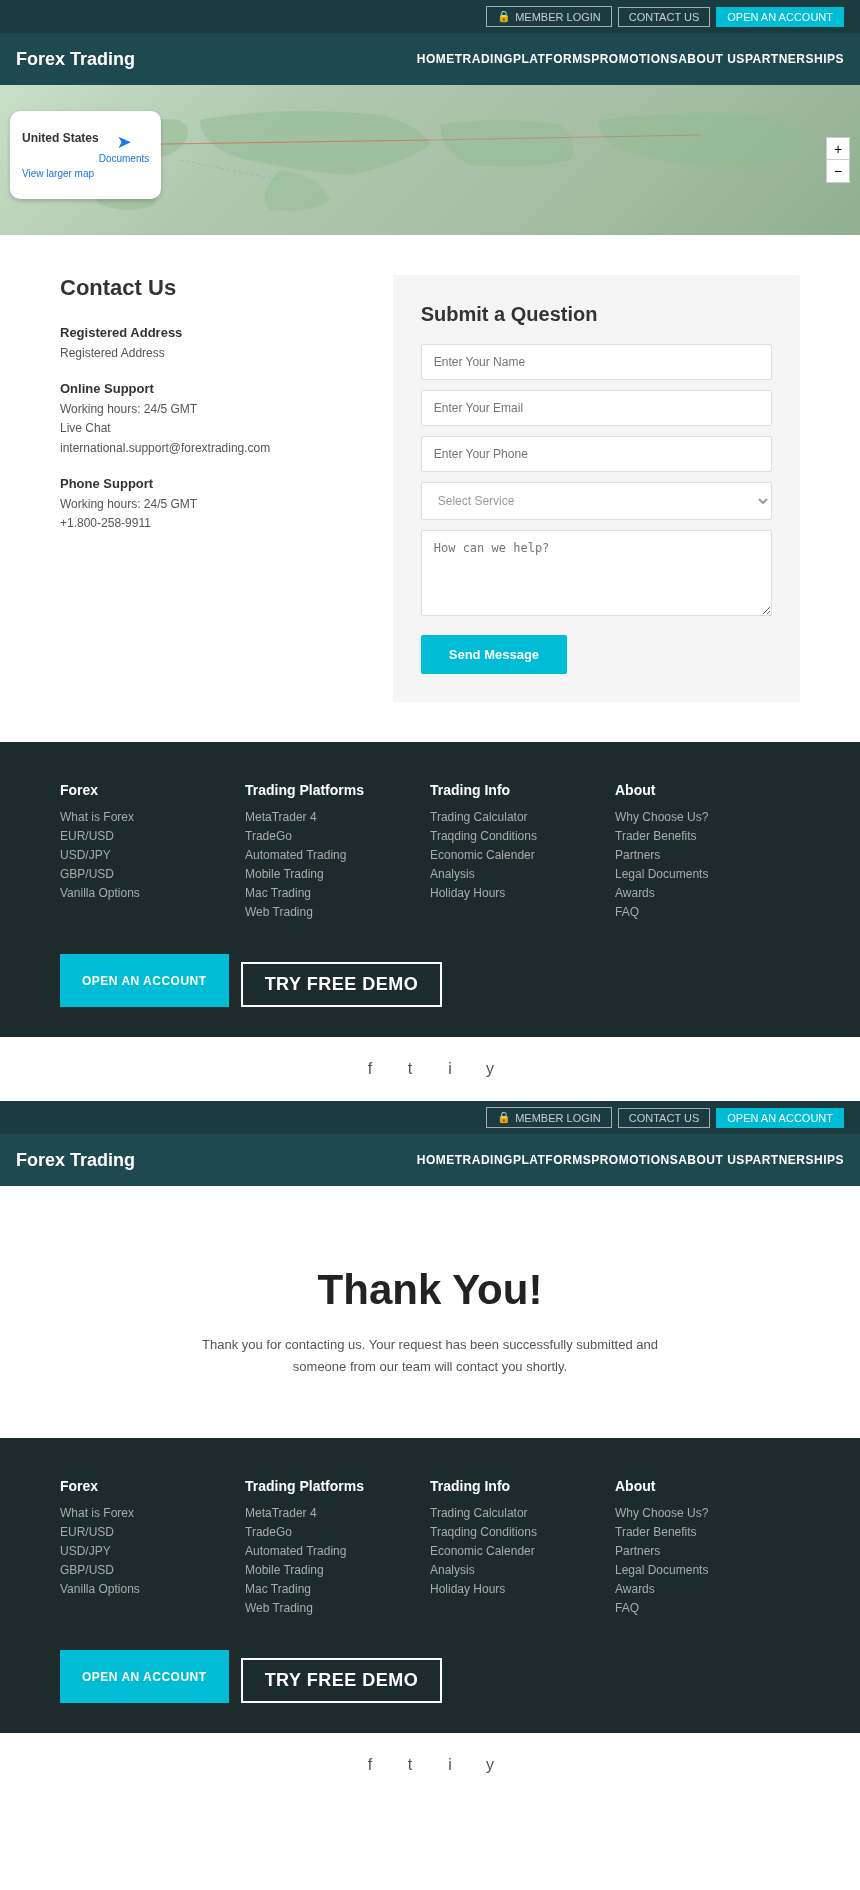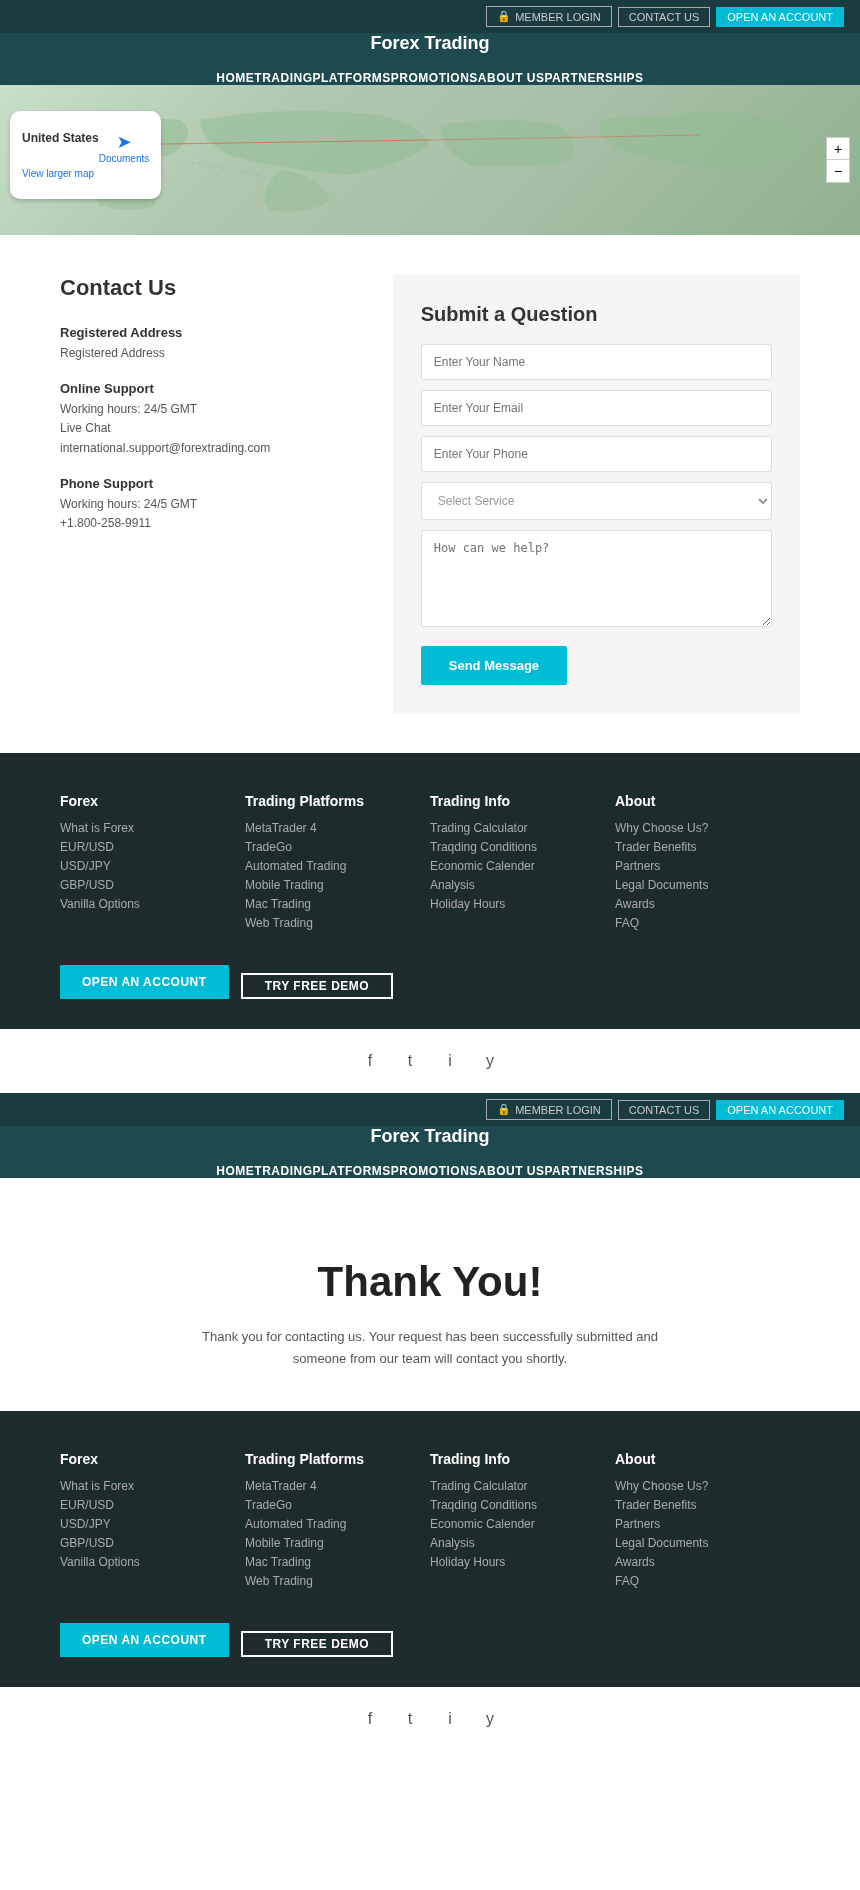--- a/index.html
+++ b/index.html
@@ -31,21 +31,20 @@
       color: #fff;
     }
 
     
     .navbar {
       background: #1e4a4f;
       display: flex;
       align-items: center;
       padding: 0 16px;
       height: 52px;
-      flex-direction: column;
     }
     .navbar .logo {
       color: #fff;
       font-size: 18px;
       font-weight: bold;
       flex: 1;
     }
     .navbar nav {
       display: flex;
     }
@@ -183,21 +182,21 @@
       padding: 10px 12px;
       border: 1px solid #ddd;
       background: #fff;
       font-size: 12px;
       margin-bottom: 10px;
       border-radius: 2px;
       outline: none;
       color: #999;
     }
     .contact-form-wrapper textarea {
-      height: 97px;
+      height: 86px;
       resize: vertical;
     }
     .send-btn {
       background: #00bcd4;
       color: #fff;
       border: none;
       padding: 12px 28px;
       font-size: 13px;
       font-weight: bold;
       cursor: pointer;
@@ -246,22 +245,22 @@
       font-size: 12px;
       font-weight: bold;
       cursor: pointer;
       letter-spacing: 0.5px;
       text-transform: uppercase;
     }
     .footer-btn-outline {
       background: transparent;
       color: #fff;
       border: 2px solid #fff;
-      padding: 4px 22px;
-      font-size: 12px;
+      padding: 10px 22px;
+      font-size: 18px;
       font-weight: bold;
       cursor: pointer;
       letter-spacing: 0.5px;
       text-transform: uppercase;
       margin-top: 8px;
     }
 
     
     .social-bar {
       background: #fff;
@@ -280,21 +279,21 @@
       color: #555;
       font-size: 16px;
       cursor: pointer;
       text-decoration: none;
     }
 
     
     .thankyou-section {
       background: #fff;
       text-align: center;
-      padding: 80px 40px 41px;
+      padding: 80px 40px 60px;
     }
     .thankyou-section h1 {
       font-size: 42px;
       font-weight: bold;
       margin-bottom: 20px;
       color: #222;
     }
     .thankyou-section p {
       font-size: 13px;
       color: #555;

